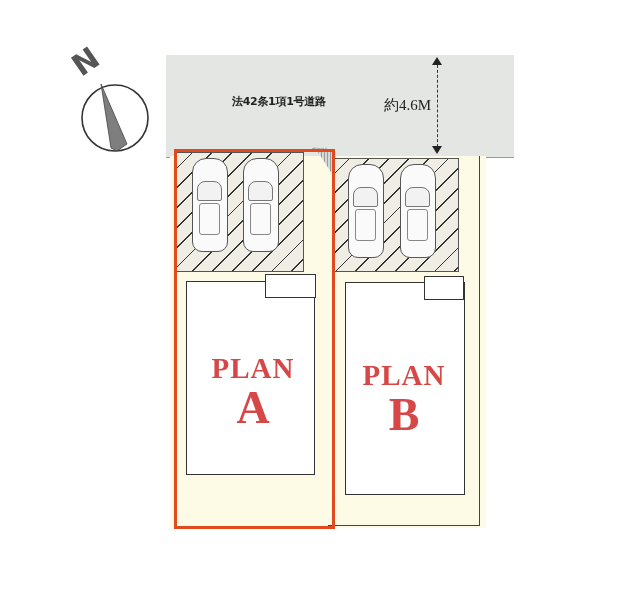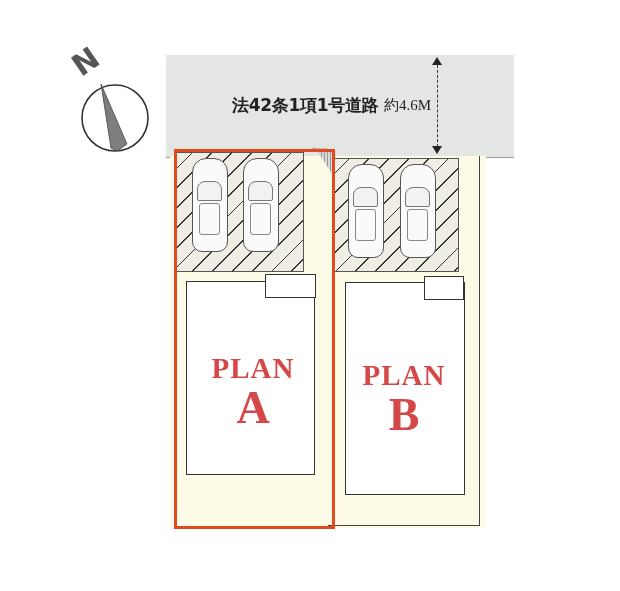--- a/index.html
+++ b/index.html
@@ -1,19 +1,19 @@
 <!DOCTYPE html>
 <html><head>
 <meta charset="utf-8">
 <style>
   html, body { margin:0; padding:0; }
   body { width:620px; height:591px; background:#ffffff; position:relative; overflow:hidden; font-family:"Liberation Serif", serif; }
   .abs { position:absolute; }
   #road { left:166px; top:55px; width:348px; height:102px; background:#e4e6e3; border-bottom:1px solid #9a9a9a; }
-  #road-label { left:232px; top:94px; font-family:"DejaVu Sans", sans-serif; font-size:17px; font-weight:bold; color:#222; letter-spacing:-0.3px; }
+  #road-label { left:232px; top:94px; font-family:"DejaVu Sans", sans-serif; font-size:11px; font-weight:bold; color:#222; letter-spacing:-0.3px; }
   #road-width { left:384px; top:96px; font-size:15px; color:#222; }
   #dim-line { left:437px; top:60px; width:0; height:92px; border-left:1px dashed #333; }
   .arrow-up { left:432px; top:57px; width:0; height:0; border-left:5px solid transparent; border-right:5px solid transparent; border-bottom:8px solid #222; }
   .arrow-down { left:432px; top:146px; width:0; height:0; border-left:5px solid transparent; border-right:5px solid transparent; border-top:8px solid #222; }
   #site { left:170px; top:156px; width:316px; height:372px; background:#fdfbe6; }
   #lotB-edge { left:328px; top:156px; width:151px; height:369px; border-right:1px solid #444; border-bottom:1px solid #444; }
   .parking { background:#efede4; border:1px solid #555;
     background-image:repeating-linear-gradient(135deg, transparent 0 10px, #333 10px 11.2px, transparent 11.2px 14px);
   }
   #parkA { left:176px; top:152px; width:126px; height:118px; }

